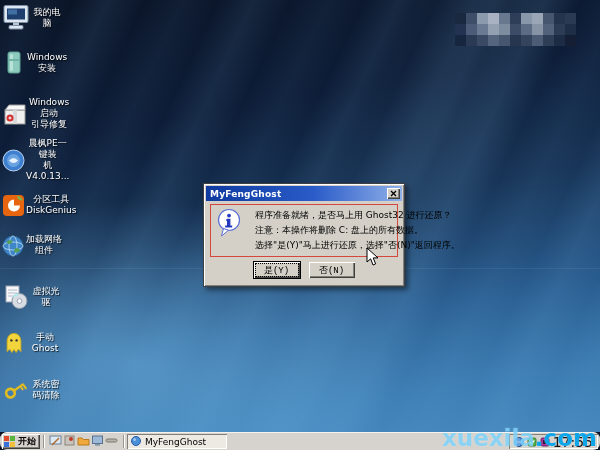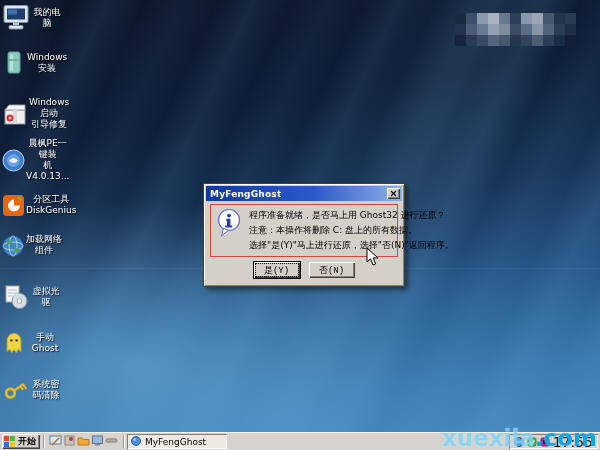--- a/index.html
+++ b/index.html
@@ -32,37 +32,37 @@
             border:1px solid #404040; padding:2px;
             box-shadow: inset 1px 1px 0 #ffffff, inset -1px -1px 0 #808080, 3px 3px 5px rgba(0,0,0,.45); }
   .titlebar { height:15px; display:flex; align-items:center; justify-content:space-between; padding:0 2px 0 4px;
               background:linear-gradient(90deg,#0f3aa0 0%,#2a5bc8 55%,#8fb0e8 100%); }
   .title { color:#fff; font-size:9px; font-weight:bold; letter-spacing:.2px; }
   .closebtn { width:13px; height:11px; background:#d4d0c8; border:none; padding:0;
               box-shadow: inset 1px 1px 0 #fff, inset -1px -1px 0 #404040, inset -2px -2px 0 #808078;
               display:flex; align-items:center; justify-content:center; }
   .redbox { margin:3px 4px 0 4px; border:1px solid #d3473d; padding:3px 2px 3px 5px;
             display:flex; align-items:flex-start; gap:7px; }
-  .msg { display:flex; flex-direction:column; }
+  .msg { display:flex; flex-direction:column;margin-left:6px; }
   .msg div { font-size:9px; line-height:15px; color:#000; white-space:nowrap; }
   .btnrow { display:flex; justify-content:center; gap:9px; margin:5px 0 6px 0; }
   .btn { width:46px; height:16px; background:#d4d0c8; border:none; font-size:9px; color:#000;
          font-family:Liberation Mono, monospace; padding:1px;
          box-shadow: inset 1px 1px 0 #fff, inset -1px -1px 0 #404040, inset -2px -2px 0 #808078;
          display:flex; align-items:center; justify-content:center; }
   .btn.default { outline:1px solid #000; }
   .btn.default .inner { border:1px dotted #000; }
   .btn .inner { width:100%; height:100%; display:flex; align-items:center; justify-content:center; }
 
   
   .cursor { position:absolute; left:366px; top:247px; }
 
   
   .taskbar { position:absolute; left:0; top:432px; width:600px; height:18px; background:#d6d3ce;
-             border-top:1px solid #f4f3ef; display:flex; align-items:center; padding:1px 2px; gap:3px; z-index:10; }
+             border-top:1px solid #f4f3ef; display:flex; align-items:center; padding:1px 2px; gap:3px; z-index:10;border-radius:7px; }
   .startbtn { height:15px; display:flex; align-items:center; gap:3px; padding:0 4px 0 2px;
               background:#d6d3ce; border:none; font-family:inherit;
               box-shadow: inset 1px 1px 0 #fff, inset -1px -1px 0 #404040, inset -2px -2px 0 #808078; }
   .startbtn span.txt { font-size:9px; font-weight:bold; color:#000; }
   .startlogo { display:grid; grid-template-columns:5px 5px; grid-template-rows:5px 5px; gap:1px; }
   .startlogo i { display:block; }
   .ql { display:flex; align-items:center; gap:1px; padding:0 2px; }
   .sep { width:1px; height:13px; background:#9a968e; box-shadow:1px 0 0 #fff; }
   .taskbtn { height:15px; width:100px; display:flex; align-items:center; gap:4px; padding:0 4px;
              background:#eceae3; border:none; font-family:inherit;

